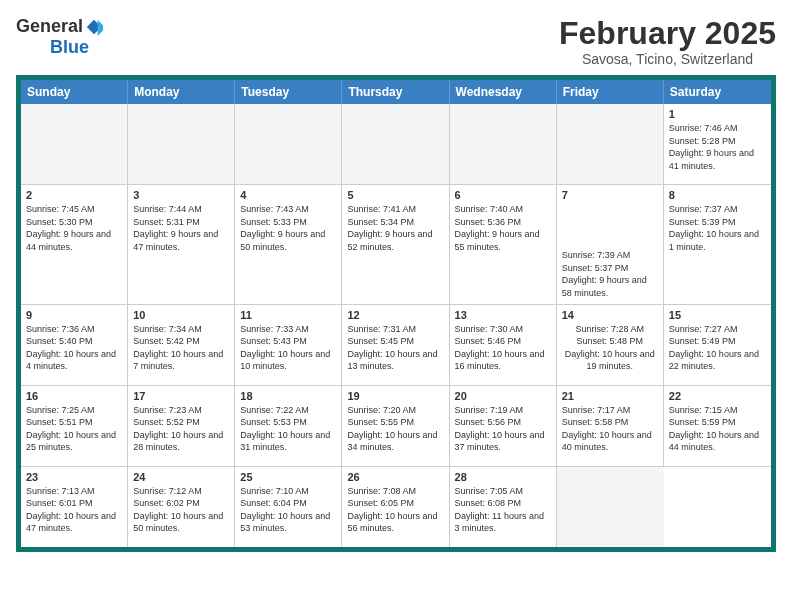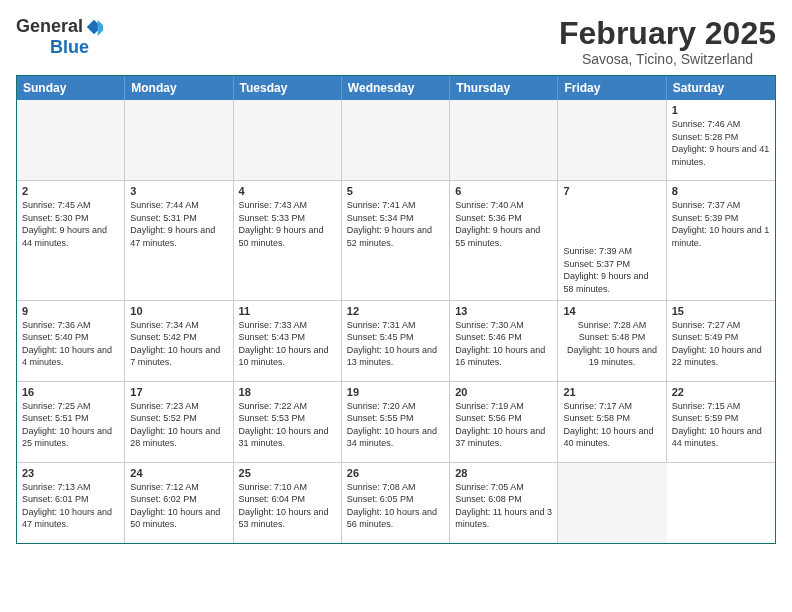--- a/index.html
+++ b/index.html
@@ -59,21 +59,21 @@
       line-height: 1.1;
     }
     .location {
       font-size: 14px;
       color: #555;
     }
     .calendar {
       flex: 1;
       display: flex;
       flex-direction: column;
-      border: 1px solid #0f766e;
+      border: 5px solid #0f766e;
     }
     .day-headers {
       display: grid;
       grid-template-columns: repeat(7, 1fr);
       background: #3a7fc1;
     }
     .day-header {
       color: #fff;
       font-size: 12px;
       font-weight: bold;
@@ -136,22 +136,22 @@
       <div class="month-title">February 2025</div>
       <div class="location">Savosa, Ticino, Switzerland</div>
     </div>
   </div>
 
   <div class="calendar">
     <div class="day-headers">
     <div class="day-header">Sunday</div>
         <div class="day-header">Monday</div>
         <div class="day-header">Tuesday</div>
+        <div class="day-header">Thursday</div>
         <div class="day-header">Wednesday</div>
-        <div class="day-header">Thursday</div>
         <div class="day-header">Friday</div>
         <div class="day-header">Saturday</div>
       </div>
     <div class="weeks">
     <div class="week-row">
           <div class="day-cell empty"></div>
           <div class="day-cell empty"></div>
           <div class="day-cell empty"></div>
           <div class="day-cell empty"></div>
           <div class="day-cell empty"></div>

